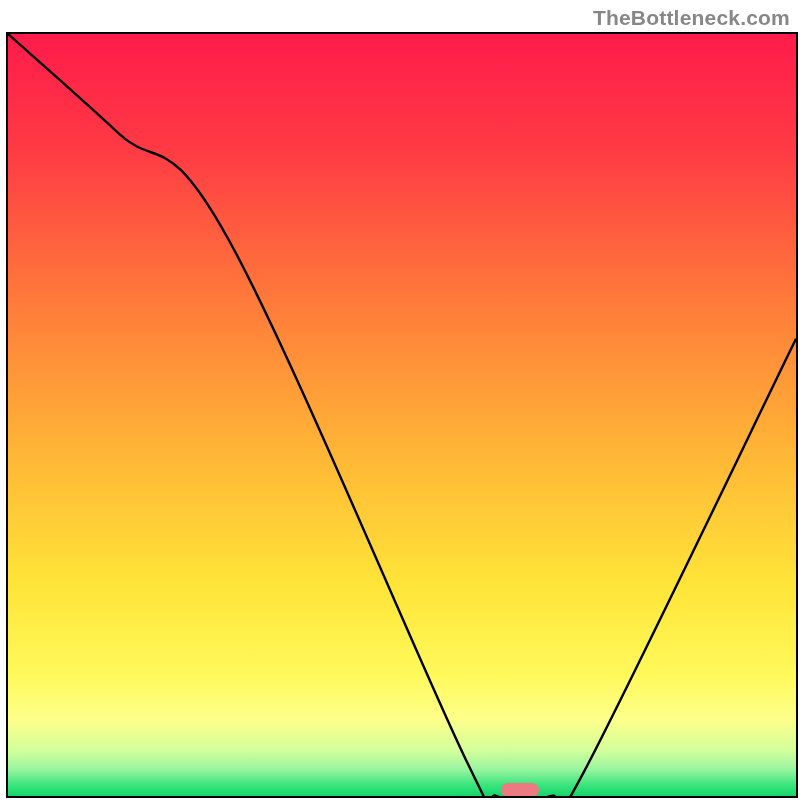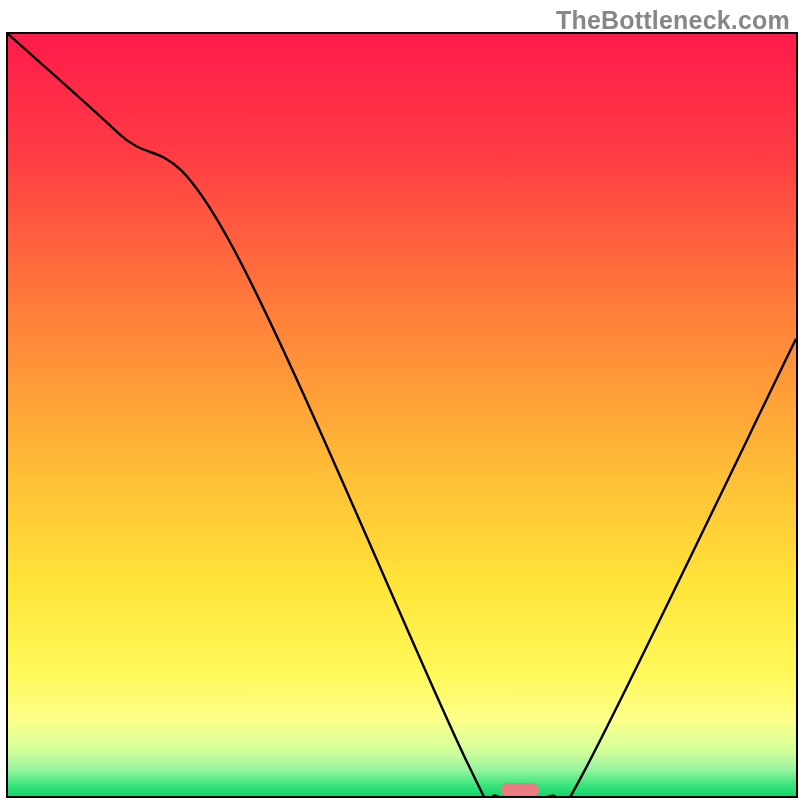--- a/index.html
+++ b/index.html
@@ -36,21 +36,21 @@
     left: 0;
     top: 0;
     width: 100%;
     height: 100%;
   }
   .watermark {
     position: absolute;
     top: 6px;
     right: 10px;
     font-family: Arial, Helvetica, sans-serif;
-    font-size: 25px;
+    font-size: 21px;
     font-weight: 600;
     color: #878787;
     letter-spacing: 0.2px;
   }
   .marker {
     position: absolute;
     width: 38px;
     height: 14px;
     background: #ec7a83;
     border-radius: 7px;

